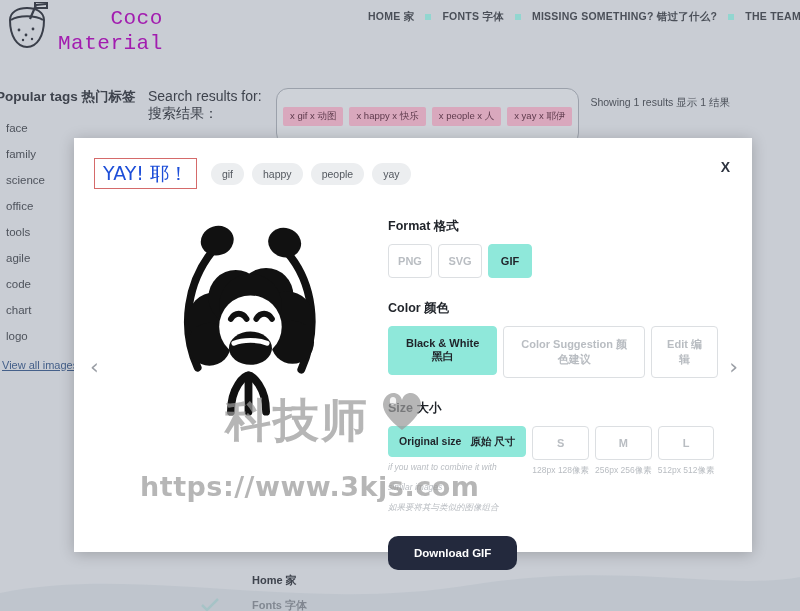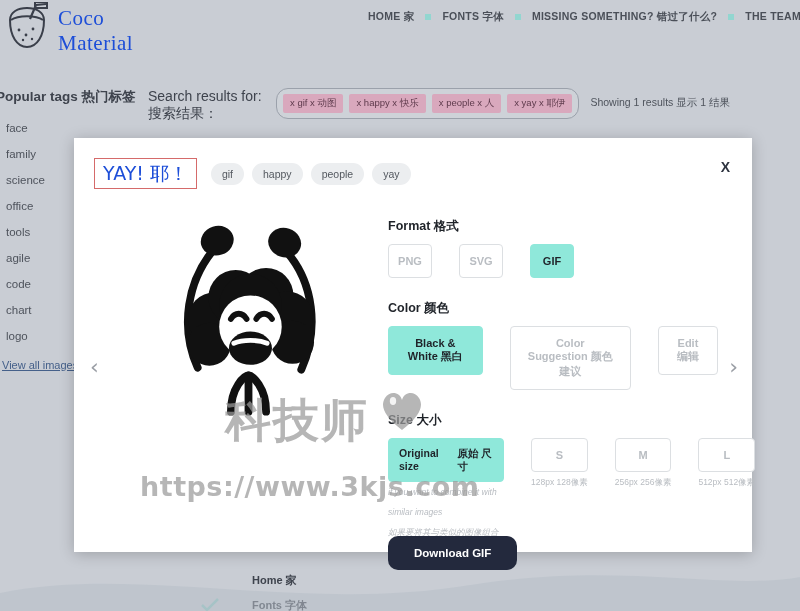--- a/index.html
+++ b/index.html
@@ -21,23 +21,23 @@
   
   .header {
     position: absolute; top: 0; left: 0; width: 800px; height: 62px;
   }
   .logo-wrap {
     position: absolute; left: 6px; top: 2px;
     display: flex; align-items: flex-start; gap: 6px;
   }
   .coconut { width: 46px; height: 50px; position: relative; }
   .logo-text {
-    font-family: Liberation Serif, serif;
-    font-size: 21px; line-height: 25px; color: #1d4ed8;
-    letter-spacing: 0.5px; padding-top: 4px;
+    font-family: Liberation Mono, monospace;
+    font-size: 21px; line-height: 25px; color: #a21caf;
+    letter-spacing: 0.5px; padding-top: 4px; text-align: right;
   }
   .nav {
     position: absolute; left: 368px; top: 10px;
     display: flex; align-items: center; gap: 11px;
     font-size: 10.5px; font-weight: bold; color: #4a4f58;
     letter-spacing: 0.25px; white-space: nowrap;
   }
   .nav-sep { width: 6px; height: 6px; background: #7fd8cf; opacity: .75; }
   .nav a { color: #4a4f58; text-decoration: none; }
 
@@ -59,21 +59,21 @@
   
   .search-row {
     position: absolute; left: 148px; top: 88px; width: 620px;
     display: flex; align-items: flex-start;
   }
   .search-label {
     font-size: 14px; color: #3e434d; width: 128px; line-height: 17px;
   }
   .chip-box {
     border: 1px solid #9ba1ab; background: rgba(255,255,255,0.10);
-    padding: 5px 6px; display: flex; gap: 6px; align-items: center;
+    padding: 18px 6px; display: flex; gap: 6px; align-items: center;
     min-height: 26px; border-radius: 12px;
   }
   .chip {
     background: #d9a8bd; color: #5e3a4c;
     font-size: 9.5px; padding: 3px 7px; border-radius: 2px;
     white-space: nowrap;
   }
   .showing {
     font-size: 10.5px; color: #4e535c; margin-left: 11px; padding-top: 8px;
     white-space: nowrap;
@@ -135,21 +135,21 @@
   }
   .arrow-left { left: 16px; }
   .arrow-right { right: 14px; }
 
   
   .options { position: absolute; left: 314px; top: 80px; width: 330px; }
   .opt-label {
     font-size: 12.5px; font-weight: bold; color: #1f2329;
     margin-bottom: 9px;
   }
-  .opt-row { display: flex; gap: 27px; align-items: flex-start; }
+  .opt-row { display: flex; gap: 6px; align-items: flex-start; }
   .opt-btn {
     border: 1px solid #dcdfe2; border-radius: 4px;
     background: #fff; color: #b9bdc2;
     font-size: 11px; font-weight: bold;
     padding: 10px 0; text-align: center; min-width: 44px;
   }
   .opt-btn.sel {
     background: #8fe8da; border-color: #8fe8da; color: #1f2329;
   }
   .opt-btn.wide { padding-left: 14px; padding-right: 14px; min-width: auto; }

